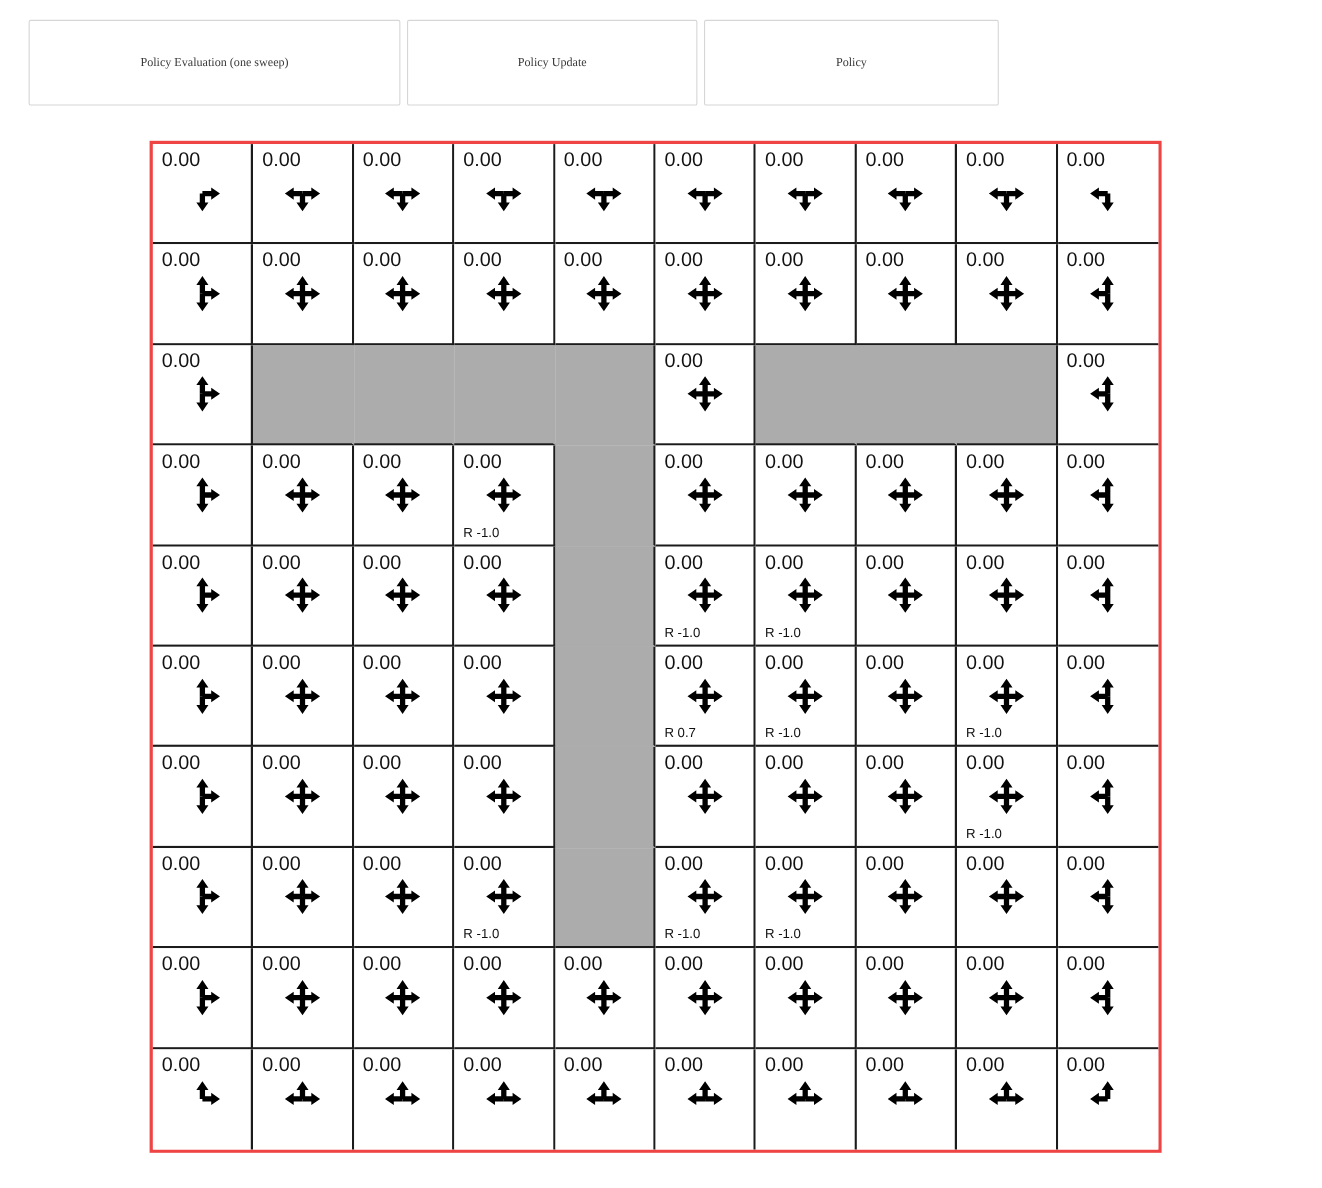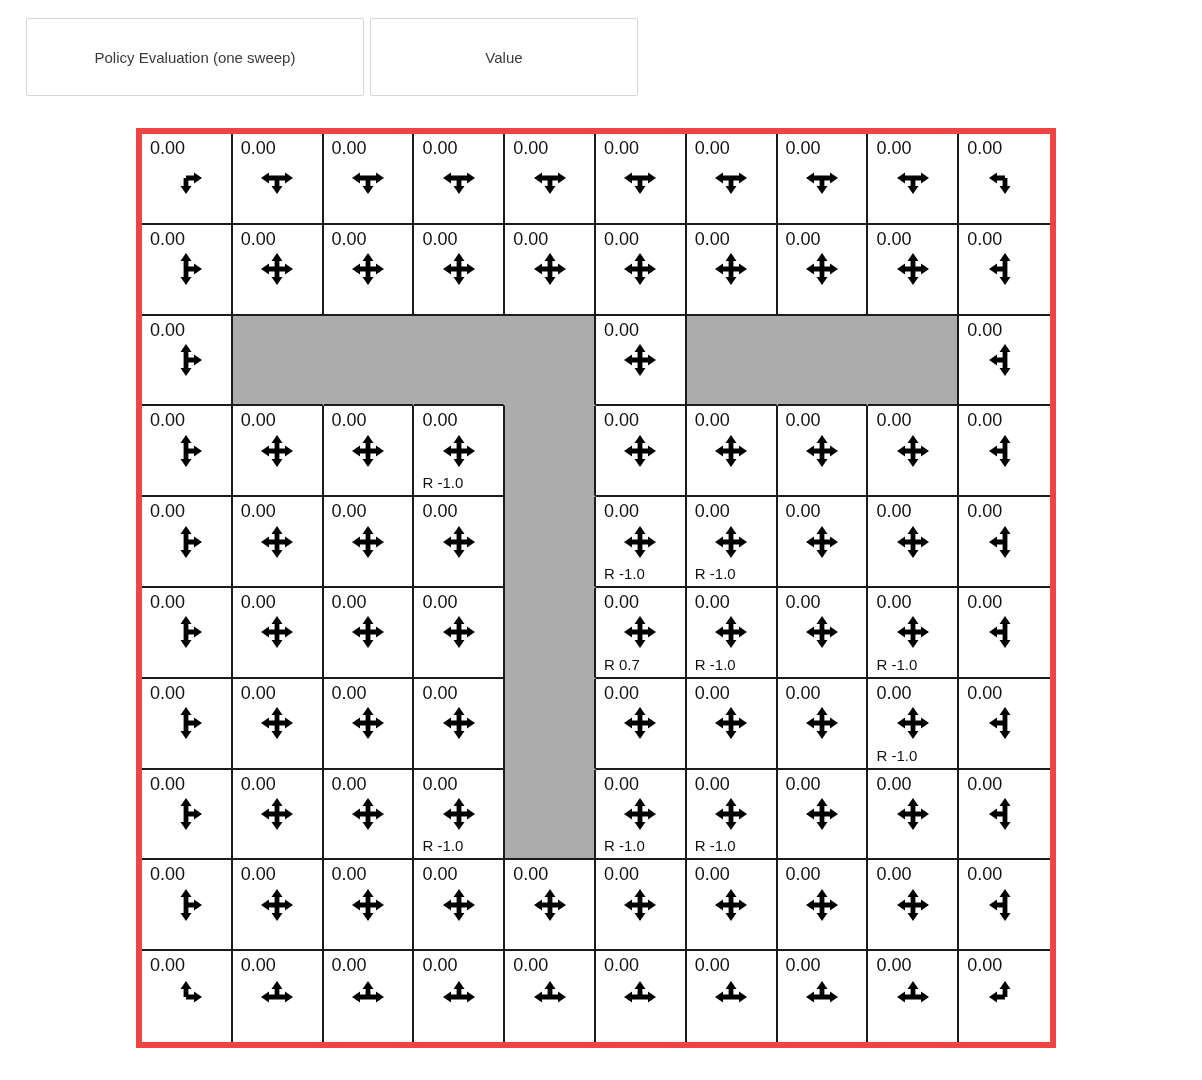--- a/index.html
+++ b/index.html
@@ -22,22 +22,22 @@
     left: 26px;
     display: flex;
     gap: 6px;
   }
   .tool-btn {
     height: 78px;
     background: #ffffff;
     border: 1px solid #d6d6d6;
     border-radius: 2px;
     color: #3a3a3a;
-    font-size: 15px;
-    font-family: Liberation Sans, sans-serif;
+    font-size: 11px;
+    font-family: Liberation Serif, serif;
     display: flex;
     align-items: center;
     justify-content: center;
     text-align: center;
     padding: 0 14px;
     box-sizing: border-box;
     cursor: pointer;
     white-space: nowrap;
   }
   .tool-btn.w1 { width: 338px; }
@@ -45,21 +45,21 @@
   .tool-btn.w3 { width: 270px; }
   .tool-btn.w4 { width: 268px; }
 
   
   .grid-wrap {
     position: absolute;
     left: 136px;
     top: 128px;
     width: 920px;
     height: 920px;
-    border: 6px solid #ef4444;
+    border: 3px solid #ef4444;
     box-sizing: border-box;
     background: #ffffff;
   }
   .grid {
     display: grid;
     grid-template-columns: repeat(10, 1fr);
     grid-template-rows: repeat(10, 1fr);
     width: 100%;
     height: 100%;
   }
@@ -88,42 +88,43 @@
     left: 8px;
     font-size: 18px;
     color: #111;
     font-family: "Liberation Sans", sans-serif;
     line-height: 1;
   }
   .reward {
     position: absolute;
     bottom: 5px;
     left: 8px;
-    font-size: 15px;
+    font-size: 12px;
     color: #111;
     font-family: "Liberation Sans", sans-serif;
     line-height: 1;
   }
   .arrows {
     position: absolute;
     left: 0; right: 0; top: 0; bottom: 0;
     display: flex;
     align-items: center;
     justify-content: center;
   }
   .arrow-svg { display:block; }
 </style>
 </head>
 <body>
 
 <div id="app">
 
   <div class="toolbar">
     <div class="tool-btn w1">Policy Evaluation (one sweep)</div>
-    <div class="tool-btn w4">Value</div>
+    <div class="tool-btn w2">Policy Update</div>
+    <div class="tool-btn w4">Policy</div>
   </div>
 
   <div class="grid-wrap">
     <div class="grid" id="grid">
         <div class="cell">
           <div class="value">0.00</div>
           <div class="arrows">
             <svg width="46" height="46" viewBox="0 0 46 46" class="arrow-svg">
               <polygon points="23,39 17.5,31 20.6,31 20.6,23 25.4,23 25.4,31 28.5,31" fill="#000"></polygon>
               <polygon points="39,23 31,17.5 31,20.6 23,20.6 23,25.4 31,25.4 31,28.5" fill="#000"></polygon>

